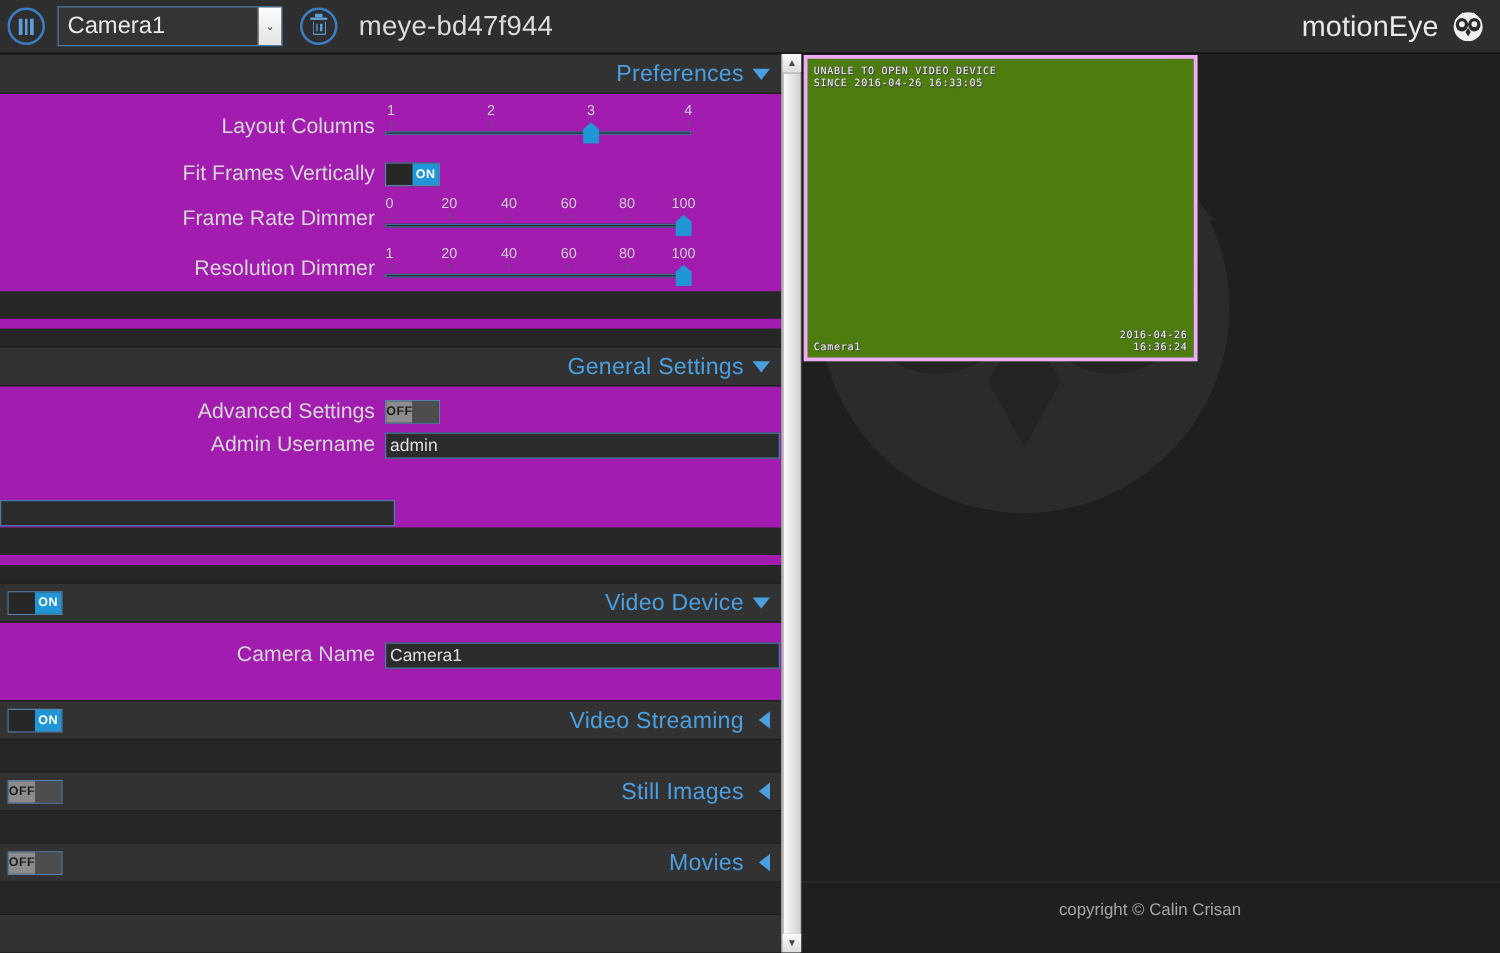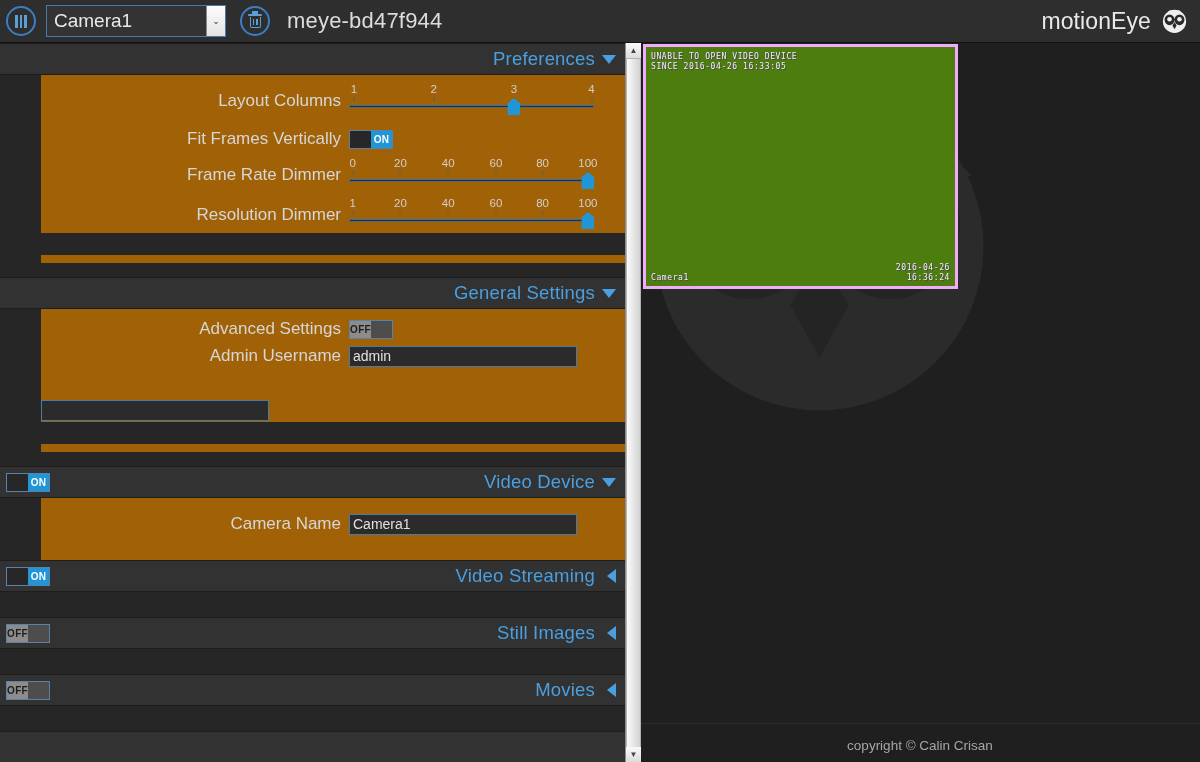--- a/index.html
+++ b/index.html
@@ -87,21 +87,21 @@
     letter-spacing: .2px;
   }
   .section-caret {
     position: absolute; right: 9px; color: #4a9fe0; font-size: 13px; line-height: 1;
   }
   .section-caret.down::after { content:''; display:block; width:0;height:0;
     border-left:7px solid transparent;border-right:7px solid transparent;border-top:9px solid #4a9fe0; }
   .section-caret.left::after { content:''; display:block; width:0;height:0;
     border-top:7px solid transparent;border-bottom:7px solid transparent;border-right:9px solid #4a9fe0; }
 
-  .section-body { background: #a16207; padding: 8px 0; margin-left: 41px; }
+  .section-body { background: #a21caf; padding: 8px 0; }
 
   .row { display: flex; align-items: center; min-height: 24px; margin: 0; }
   .row-label {
     width: 308px; text-align: right; padding-right: 8px;
     color: #d6d6d6; font-size: 17px; white-space: nowrap;
   }
   .row-ctl { flex: 1; display: flex; align-items: center; }
 
   
   .switch {
@@ -134,21 +134,21 @@
   }
   .slider .handle {
     position: absolute; top: 15px; width: 13px; height: 17px;
     background: #2196d6; transform: translateX(-50%);
     clip-path: polygon(50% 0%, 100% 32%, 100% 100%, 0% 100%, 0% 32%);
     cursor: pointer;
   }
 
   
   .txtinput {
-    width: 228px; height: 21px; background: #2b2b2b;
+    width: 316px; height: 21px; background: #2b2b2b;
     border: 1px solid #4a7ba7; color: #e0e0e0;
     font-family: "Liberation Sans", sans-serif; font-size: 14px;
     padding: 0 3px; outline: none;
   }
 
   .spacer-block { height: 22px; background: #262626; }
   .gap-strip { height: 14px; background: #262626; }
 
   .head-switch { position: absolute; left: 6px; top: 6px; }
 
@@ -188,21 +188,21 @@
     font-family: "DejaVu Sans Mono", monospace; font-size: 8px;
     line-height: 10px; letter-spacing: .6px;
     text-shadow: 1px 1px 0 #4a4a4a, -0.5px -0.5px 0 #5a5a5a;
     white-space: pre;
   }
   #cam-error { top: 5px; left: 5px; }
   #cam-name { bottom: 3px; left: 5px; }
   #cam-time { bottom: 3px; right: 5px; text-align: right; }
 
   #footer {
-    position: absolute; bottom: 0; left: 0; width: 560px; height: 39px;
+    position: absolute; bottom: 0; left: 0; width: 560px; height: 57px;
     border-top: 1px solid #2d2d2d; display: flex; align-items: flex-start;
     justify-content: center; padding-top: 14px;
   }
   #copyright { color: #a6a6a6; font-size: 13.5px; }
 </style>
 </head>
 <body>
 
 <div id="app">
 

